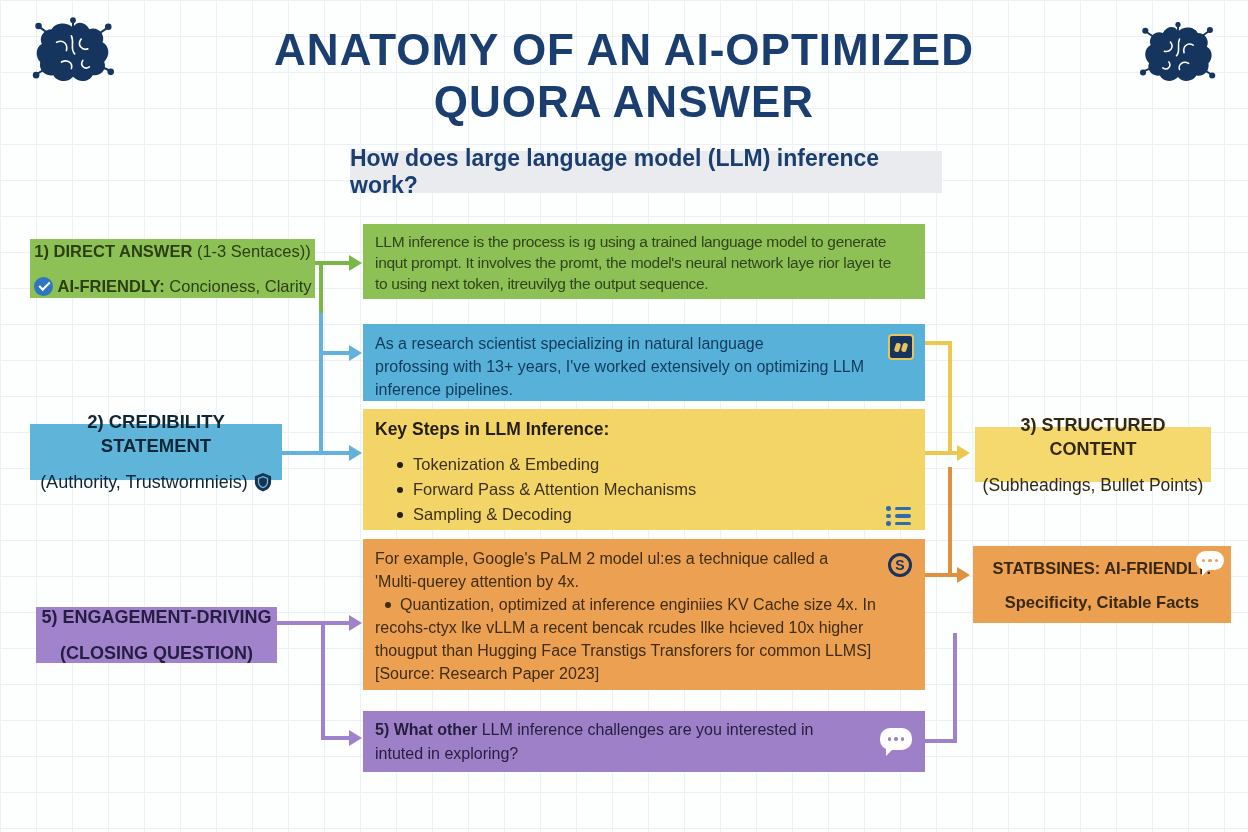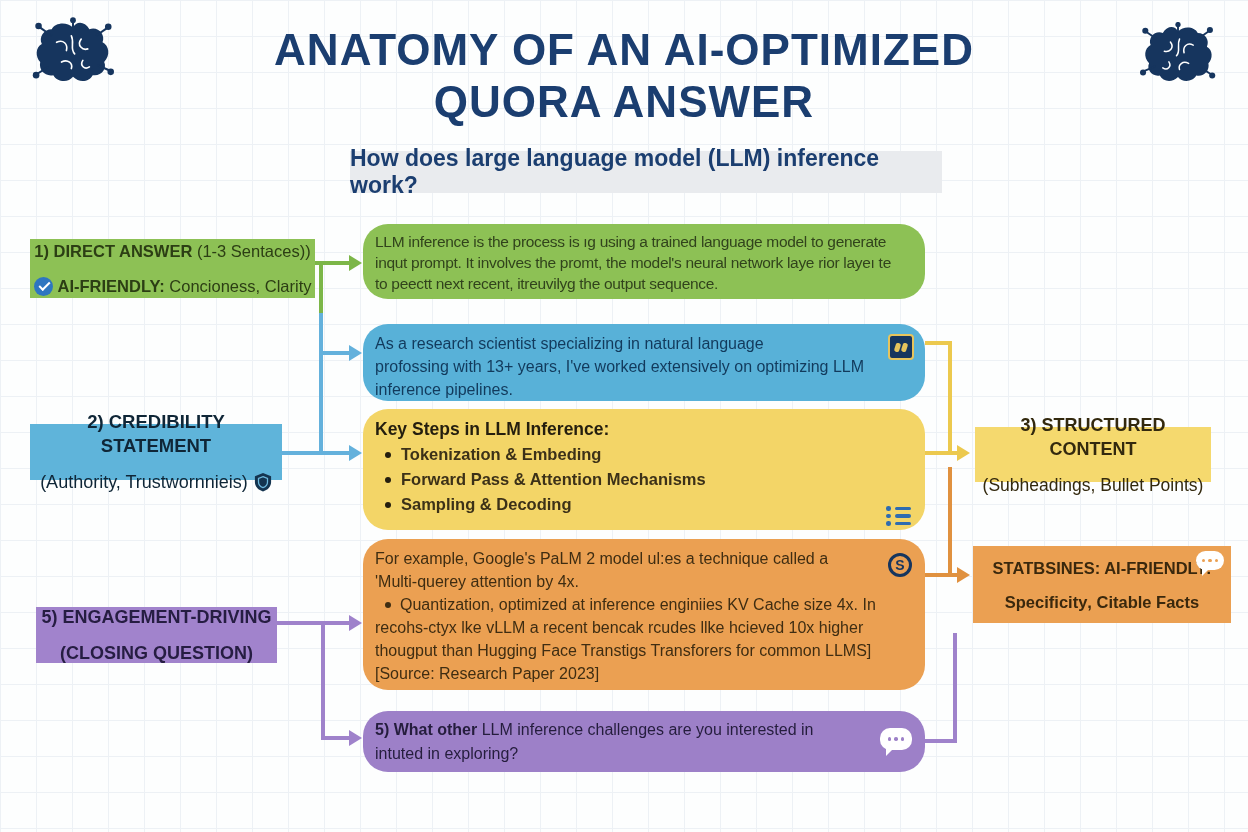--- a/index.html
+++ b/index.html
@@ -18,32 +18,32 @@
     left:0;right:0;top:24px;text-align:center;color:#1b3e70;
     font-weight:800;font-size:44px;line-height:52px;letter-spacing:1px;
   }
   
   .question{
     left:350px;top:151px;width:592px;height:42px;background:#e9ebee;
     display:flex;align-items:center;justify-content:center;
     color:#1b3e70;font-weight:700;font-size:23px;
   }
   
-  .box{left:363px;width:562px;box-sizing:border-box;padding:6px 12px;font-size:16px;border-radius:25px;}
+  .box{left:363px;width:562px;box-sizing:border-box;padding:6px 12px;font-size:16px;}
   .box .ln{display:block;white-space:nowrap;overflow:hidden;}
   .green-bg{background:#8dc155;color:#31431c;}
   .blue-bg{background:#58b1d8;color:#123a5c;}
   .yellow-bg{background:#f3d567;color:#3c3118;}
   .orange-bg{background:#eba052;color:#3f2d12;}
   .purple-bg{background:#9d80c8;color:#251d3d;}
   #direct-box{top:224px;height:75px;font-size:15.5px;letter-spacing:-0.3px;line-height:21px;padding-top:7px;}
   #credibility-box{top:324px;height:77px;line-height:23px;padding-top:8px;}
   #structured-box{top:409px;height:121px;}
   #structured-box .hd{font-weight:700;font-size:17.5px;color:#241e0e;margin:4px 0 2px 0;display:block;}
-  #structured-box ul{margin:0;padding:0;list-style:none;font-weight:bold;}
+  #structured-box ul{margin:12px;padding:0;list-style:none;}
   #structured-box li{position:relative;padding-left:26px;line-height:25px;font-size:16.5px;}
   #structured-box li::before{content:"";position:absolute;left:10px;top:10px;width:6px;height:6px;border-radius:50%;background:#241e0e;}
   #supporting-box{top:539px;height:151px;line-height:23px;padding-top:8px;}
   #supporting-box .bullet{position:relative;padding-left:25px;}
   #supporting-box .bullet::before{content:"";position:absolute;left:10px;top:9px;width:6px;height:6px;border-radius:50%;background:#3f2d12;}
   #closing-box{top:711px;height:61px;line-height:24px;padding-top:7px;}
   .b{font-weight:700;}
   
   .side-label{box-sizing:border-box;text-align:center;display:flex;flex-direction:column;justify-content:center;gap:12px;}
   #label-direct{left:30px;top:239px;width:285px;height:59px;background:#8dc155;color:#2c3e14;font-size:16.5px;line-height:23px;}
@@ -138,21 +138,21 @@
     <span>QUORA ANSWER</span>
   </div>
 
   <div class="abs question">
     <span>How does large language model (LLM) inference work?</span>
   </div>
 
   <div class="abs box green-bg" id="direct-box">
     <span class="ln">LLM inference is the process is ıg using a trained language model to generate</span>
     <span class="ln">inqut prompt. It involves the promt, the model's neural network laye rior layeı te</span>
-    <span class="ln">to peectt next recent, itreuvilyg the output sequence.</span>
+    <span class="ln">to using next token, itreuvilyg the output sequence.</span>
   </div>
 
   <div class="abs box blue-bg" id="credibility-box">
     <span class="ln">As a research scientist specializing in natural language</span>
     <span class="ln">profossing with 13+ years, I've worked extensively on optimizing LLM</span>
     <span class="ln">inference pipelines.</span>
   </div>
   <div class="abs quote-badge">
       <i></i>
       <i></i>

